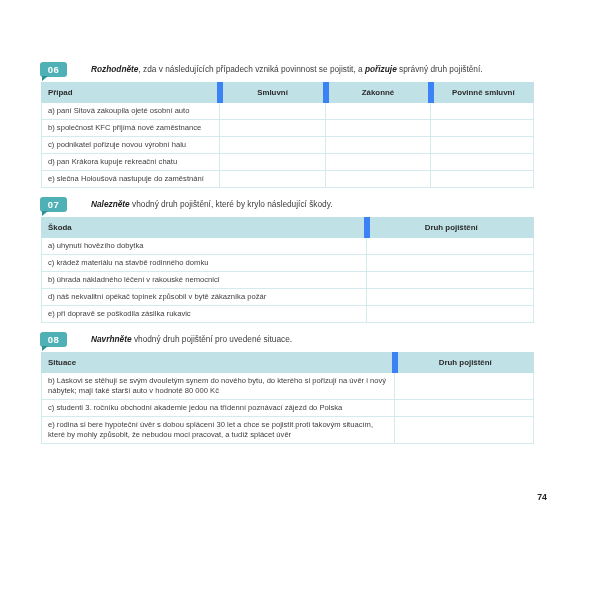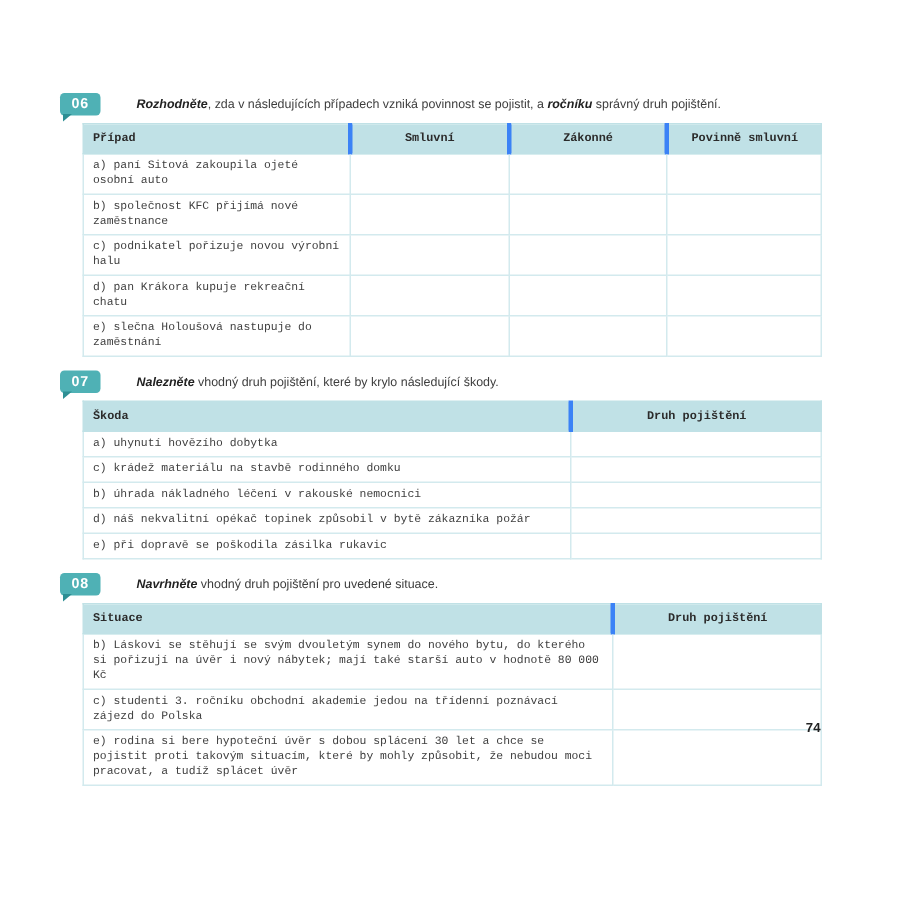--- a/index.html
+++ b/index.html
@@ -25,53 +25,52 @@
     content:""; position:absolute; left:2px; bottom:-4px; width:0; height:0;
     border-style:solid; border-width:5px 6px 0 0;
     border-color:#2e8f94 transparent transparent transparent;
   }
 
   .instr { margin:1px 0 0 0; font-size:8.3px; line-height:1.45; color:#3d3d3d; }
   .instr .bi { font-weight:bold; font-style:italic; color:#222; }
 
   table.ex-table {
     border-collapse:collapse; table-layout:fixed;
-    margin-left:15px; width:492px;
+    margin-left:1px; width:492px;
     border:1px solid #b9dde2;
-    font-family:Liberation Mono, monospace;
   }
   .ex-table th {
     background:#c0e1e6; color:#2b2b2b;
     font-size:7.9px; font-weight:bold; text-align:center;
     padding:5px 6px; border:1px solid #c0e1e6;
   }
-  .ex-table th + th { border-left:3px solid #3b82f6; }
+  .ex-table th + th { border-left:6px solid #3b82f6; }
   .ex-table th.left { text-align:left; }
   .ex-table td {
     background:#ffffff; border:1px solid #d3eaee;
     font-size:7.6px; line-height:1.32; color:#404040;
     padding:3px 6px; vertical-align:middle;
     word-wrap:break-word;
   }
   .ex-table td.answer-cell { height:10px; }
 
   .page-num {
-    position:absolute; right:53px; top:480px;
+    position:absolute; right:53px; top:492px;
     font-size:8.8px; font-weight:bold; color:#222;
   }
 </style>
 </head>
 <body>
 
 <div class="sheet">
   <div class="content" id="exercises">
       <section class="exercise">
         <div class="ex-head">
           <span class="badge">06</span>
-          <p class="instr"><span class="bi">Rozhodněte</span><span>, zda v následujících případech vzniká povinnost se pojistit, a </span><span class="bi">ročníku</span><span> správný druh pojištění.</span></p>
+          <p class="instr"><span class="bi">Rozhodněte</span><span>, zda v následujících případech vzniká povinnost se pojistit, a </span><span class="bi">pořizuje</span><span> správný druh pojištění.</span></p>
         </div>
         <table class="ex-table">
           <colgroup>
             <col style="width: 178px;">
             <col style="width: 106px;">
             <col style="width: 105px;">
             <col style="width: 103px;">
           </colgroup>
           <thead>
             <tr>

